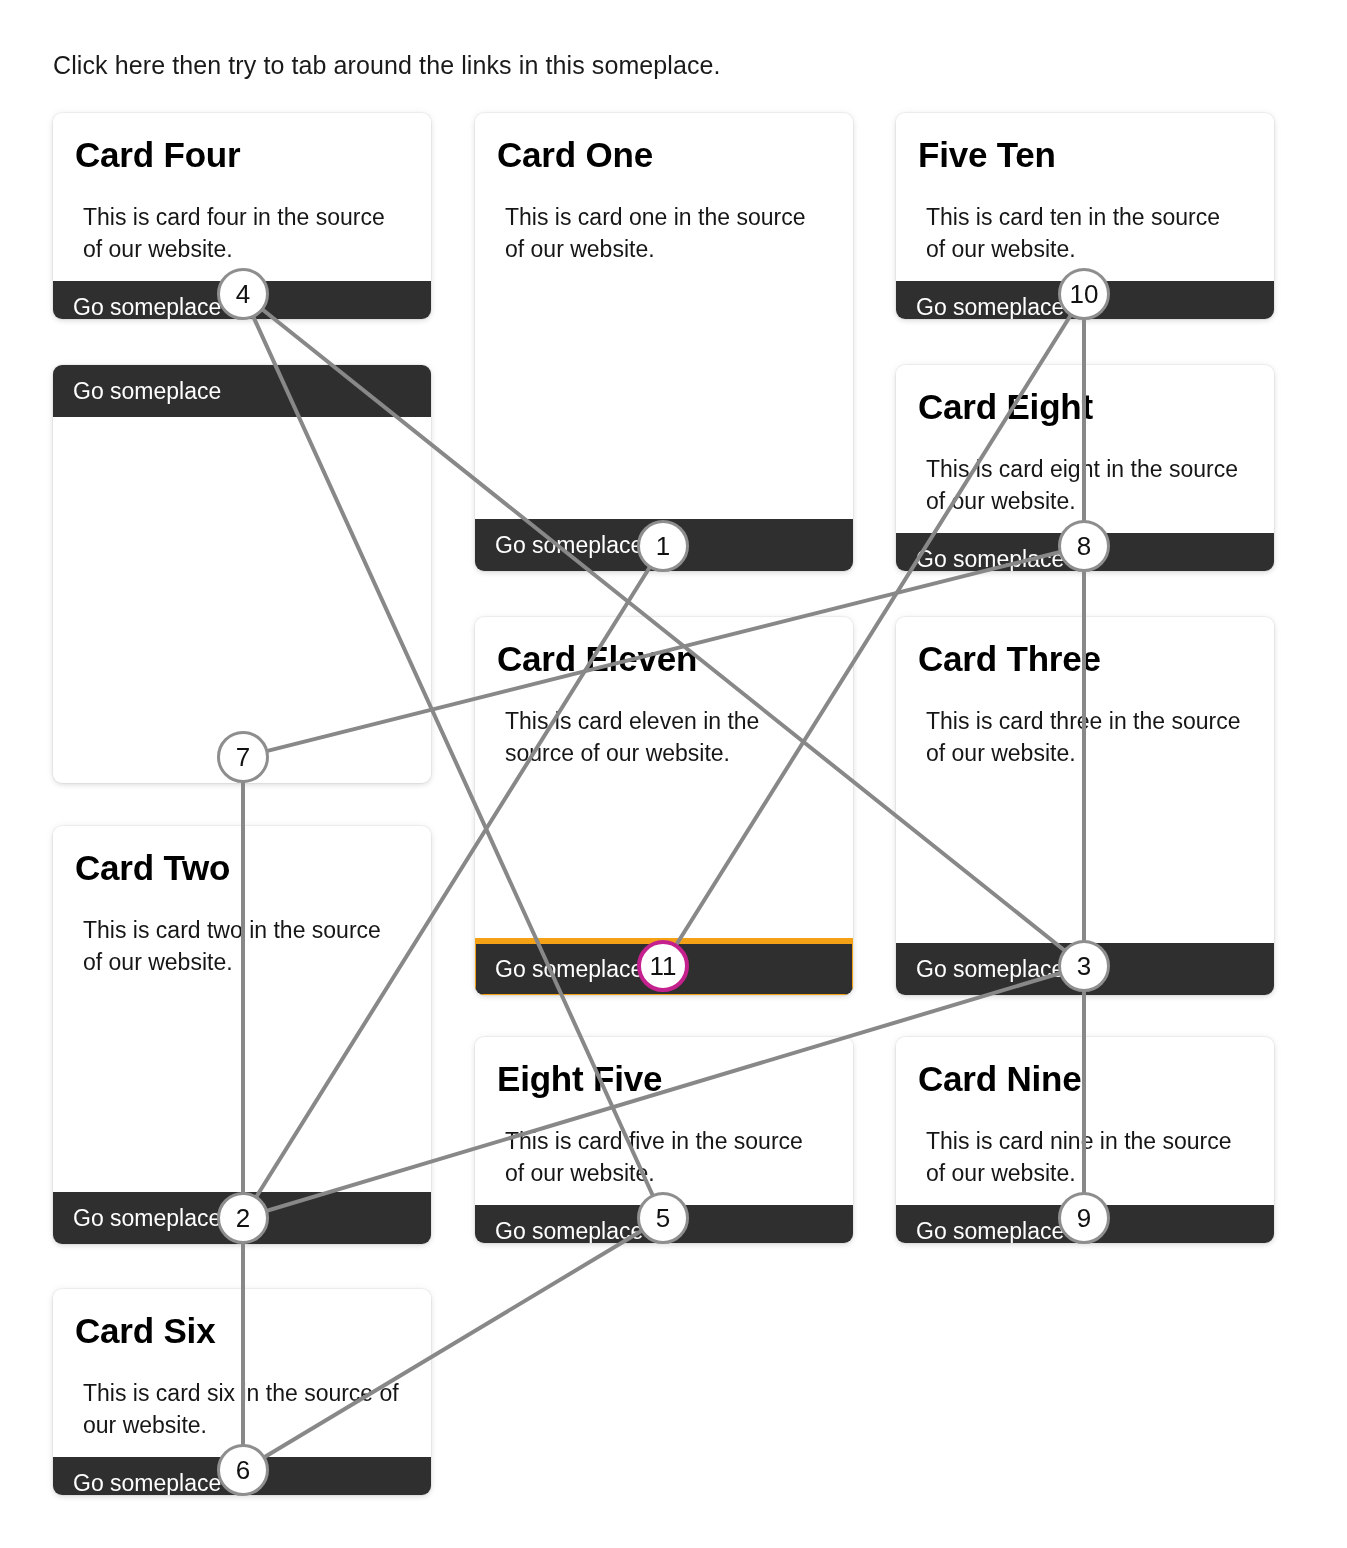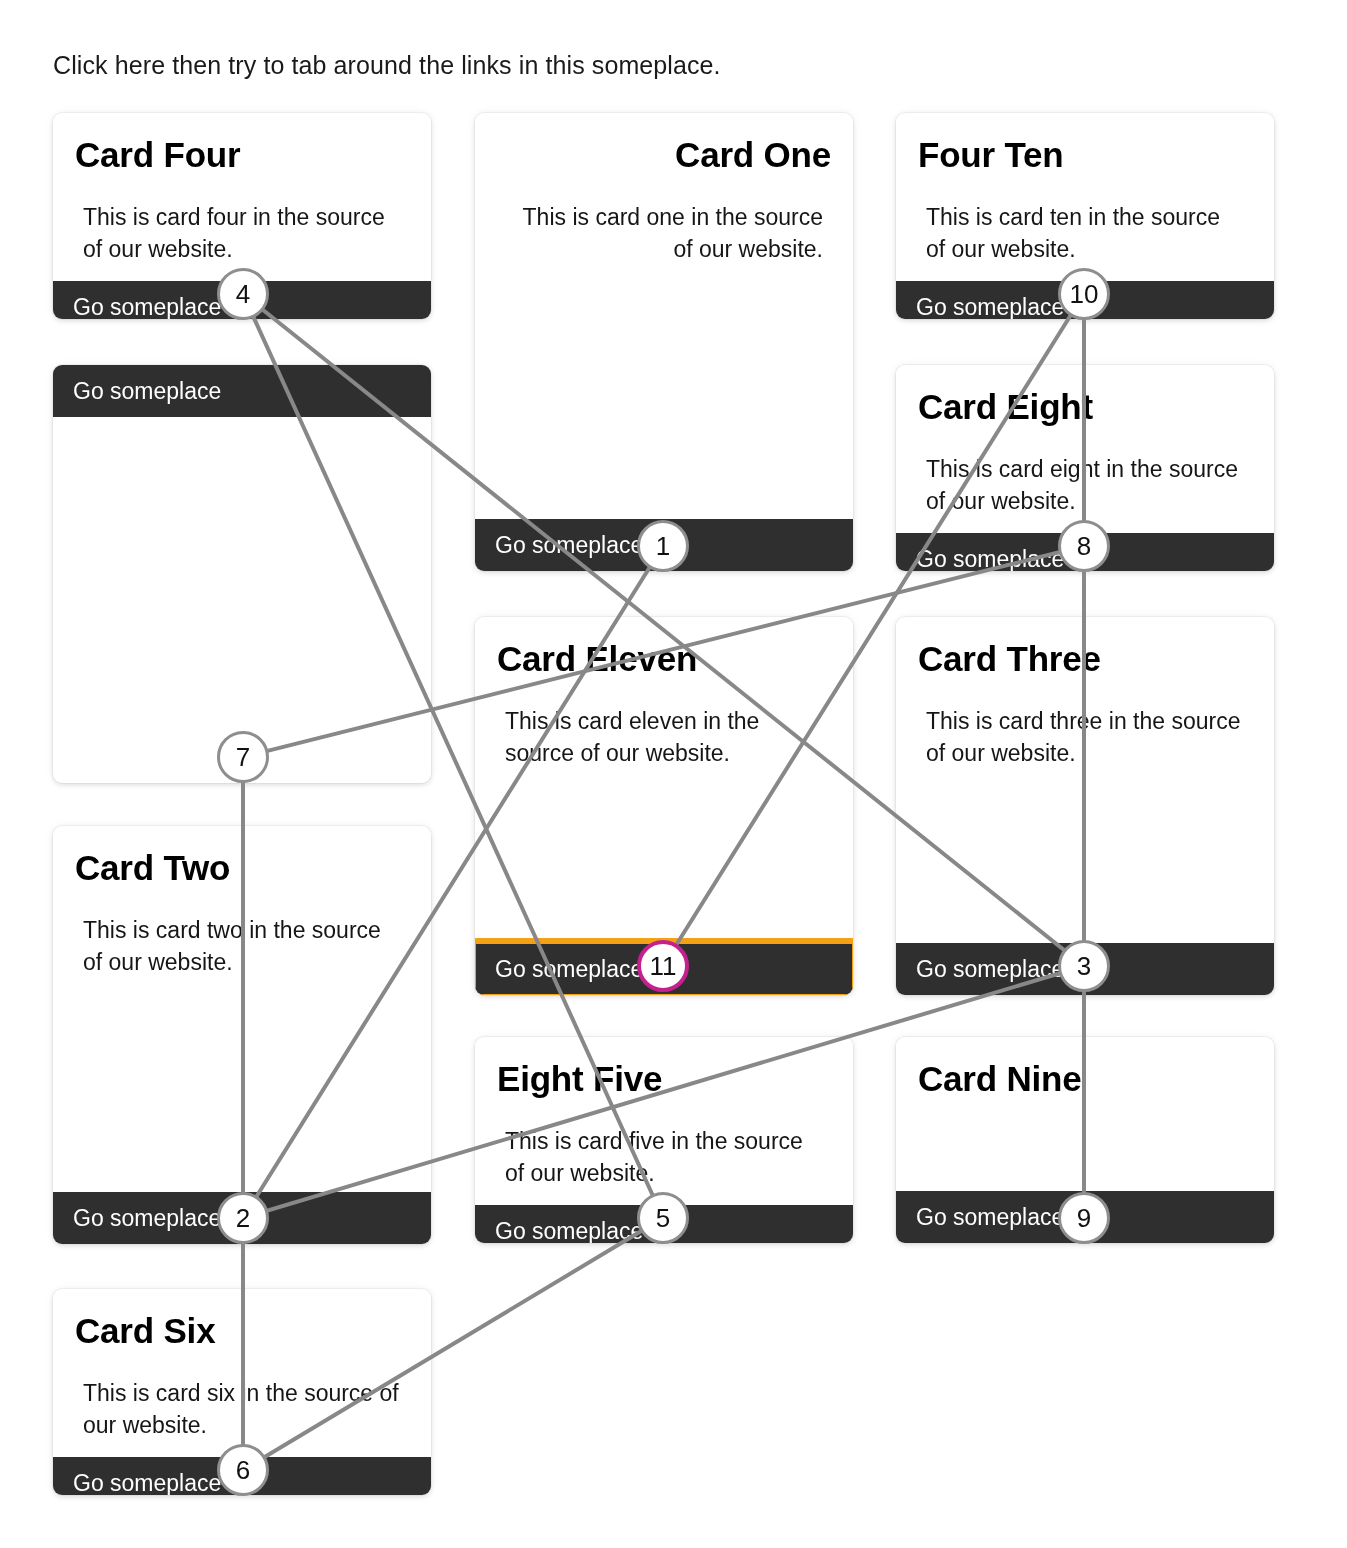--- a/index.html
+++ b/index.html
@@ -159,21 +159,21 @@
     <div class="card" style="left:53px; top:1289px; width:378px; height:206px;">
       <div class="card-body">
         <div class="card-title">Card Six</div>
         <div class="card-text">This is card six in the source of our website.</div>
       </div>
       <div class="card-footer">
         <a class="card-link" href="#">Go someplace</a>
       </div>
     </div>
 
-    <div class="card" style="left:475px; top:113px; width:378px; height:458px;text-align:right;">
+    <div class="card" style="left:475px; top:113px; width:378px; height:458px;">
       <div class="card-body">
         <div class="card-title">Card One</div>
         <div class="card-text">This is card one in the source of our website.</div>
       </div>
       <div class="card-footer">
         <a class="card-link" href="#">Go someplace</a>
       </div>
     </div>
 
     <div class="card focused" style="left:475px; top:617px; width:378px; height:378px;">
@@ -191,21 +191,21 @@
         <div class="card-title">Eight Five</div>
         <div class="card-text">This is card five in the source of our website.</div>
       </div>
       <div class="card-footer">
         <a class="card-link" href="#">Go someplace</a>
       </div>
     </div>
 
     <div class="card" style="left:896px; top:113px; width:378px; height:206px;">
       <div class="card-body">
-        <div class="card-title">Four Ten</div>
+        <div class="card-title">Five Ten</div>
         <div class="card-text">This is card ten in the source of our website.</div>
       </div>
       <div class="card-footer">
         <a class="card-link" href="#">Go someplace</a>
       </div>
     </div>
 
     <div class="card" style="left:896px; top:365px; width:378px; height:206px;">
       <div class="card-body">
         <div class="card-title">Card Eight</div>
@@ -222,20 +222,21 @@
         <div class="card-text">This is card three in the source of our website.</div>
       </div>
       <div class="card-footer">
         <a class="card-link" href="#">Go someplace</a>
       </div>
     </div>
 
     <div class="card" style="left:896px; top:1037px; width:378px; height:206px;">
       <div class="card-body">
         <div class="card-title">Card Nine</div>
+        <div class="card-text">This is card nine in the source of our website.</div>
       </div>
       <div class="card-footer">
         <a class="card-link" href="#">Go someplace</a>
       </div>
     </div>
 
   </div>
 
   <div class="overlay">
     <svg width="1347" height="1548" viewBox="0 0 1347 1548" style="position:absolute;left:0;top:0;">

